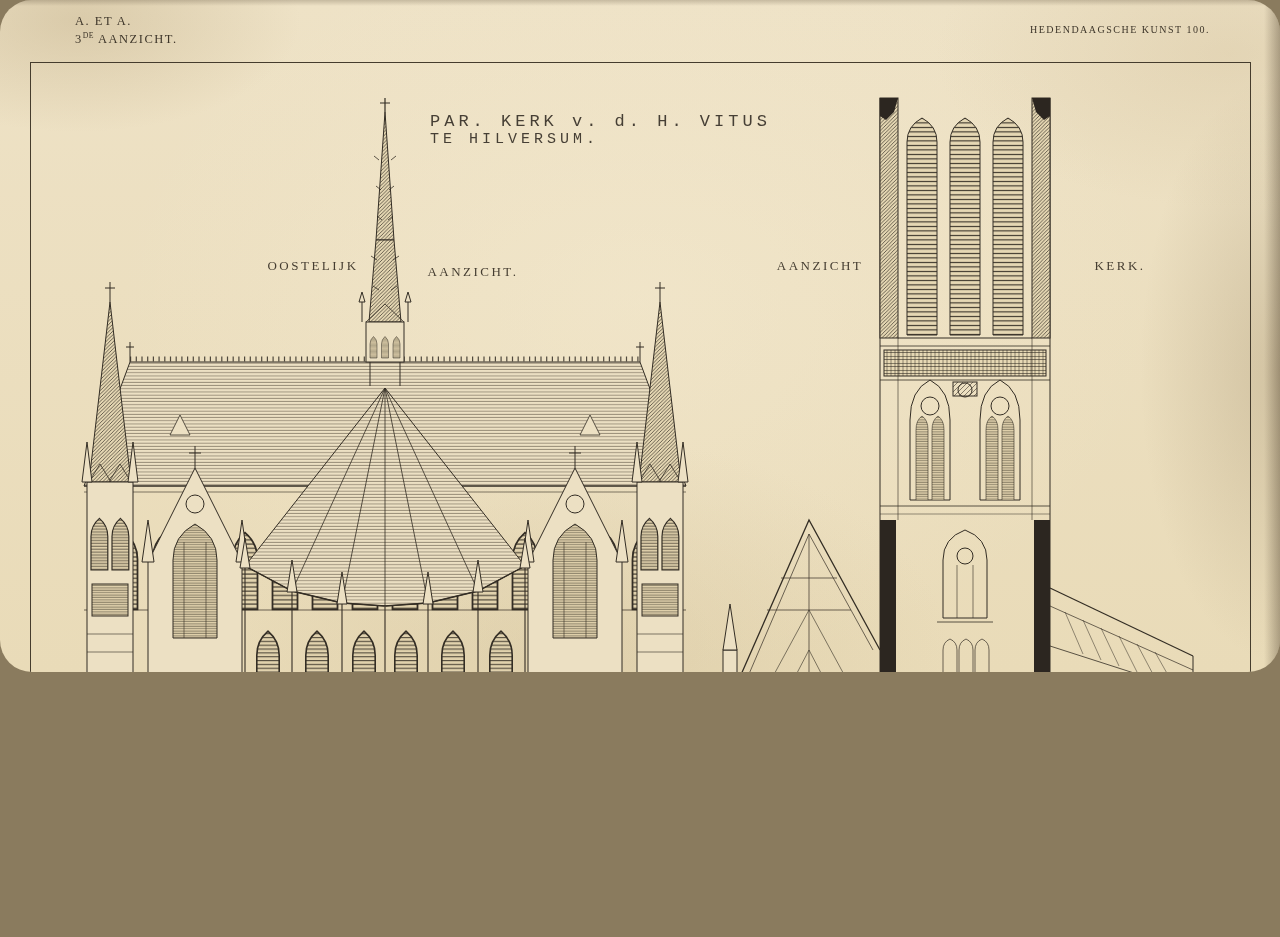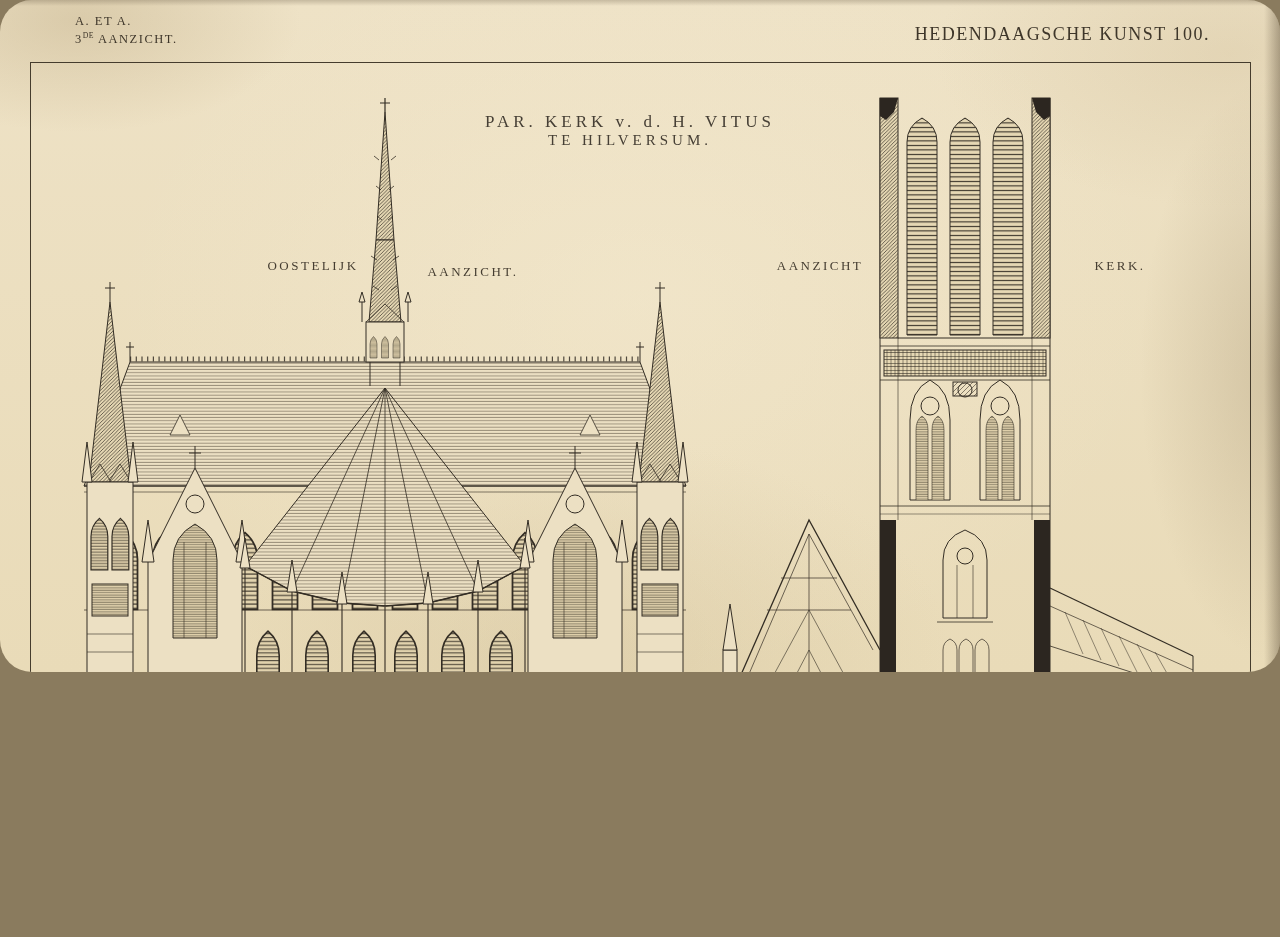--- a/index.html
+++ b/index.html
@@ -16,22 +16,22 @@
     border-radius: 32px;
   }
   .edge-shade-right{position:absolute;right:0;top:0;width:16px;height:100%;
     background:linear-gradient(to left, rgba(80,66,46,.40), transparent);}
   .edge-shade-top{position:absolute;left:0;top:0;width:100%;height:6px;
     background:linear-gradient(to bottom, rgba(80,66,46,.25), transparent);}
   .frame{position:absolute;left:30px;top:62px;width:1219px;height:874px;
     border:1px solid #453c2d;border-bottom:none;}
   .hdr-left{position:absolute;left:75px;top:12px;font-size:12.5px;letter-spacing:1.5px;line-height:1.45;}
   .hdr-left sup{font-size:.62em;letter-spacing:.5px;}
-  .hdr-right{position:absolute;right:70px;top:24px;font-size:18px;letter-spacing:1.5px;}
-  .plate-title{position:absolute;left:430px;top:112px;width:400px;text-align:center;color:#463f35;}
+  .hdr-right{position:absolute;right:70px;top:24px;font-size:10px;letter-spacing:1.5px;}
+  .plate-title{position:absolute;left:430px;top:112px;width:400px;color:#463f35;font-family:Liberation Mono, monospace;}
   .title-l1{font-size:17px;letter-spacing:4px;}
   .title-l2{font-size:15px;letter-spacing:4px;}
   .dlabel{position:absolute;top:258px;width:140px;text-align:center;font-size:13px;letter-spacing:2.5px;color:#453d31;}
   .lbl-oostelijk{left:243px;} .lbl-aanzicht{left:403px;margin-top:6px;}
   .lbl-doorsnede{left:750px;} .lbl-toren{left:1050px;}
   .svg-elevation{position:absolute;left:30px;top:90px;}
   .svg-section{position:absolute;left:705px;top:90px;}
   .scalebar{position:absolute;left:543px;top:876px;}
   .bottom-strip{position:absolute;left:0;top:929px;width:1280px;height:8px;background:#17130e;}
   .smudge{position:absolute;top:2px;height:3px;background:#b4a684;opacity:.55;border-radius:2px;}

